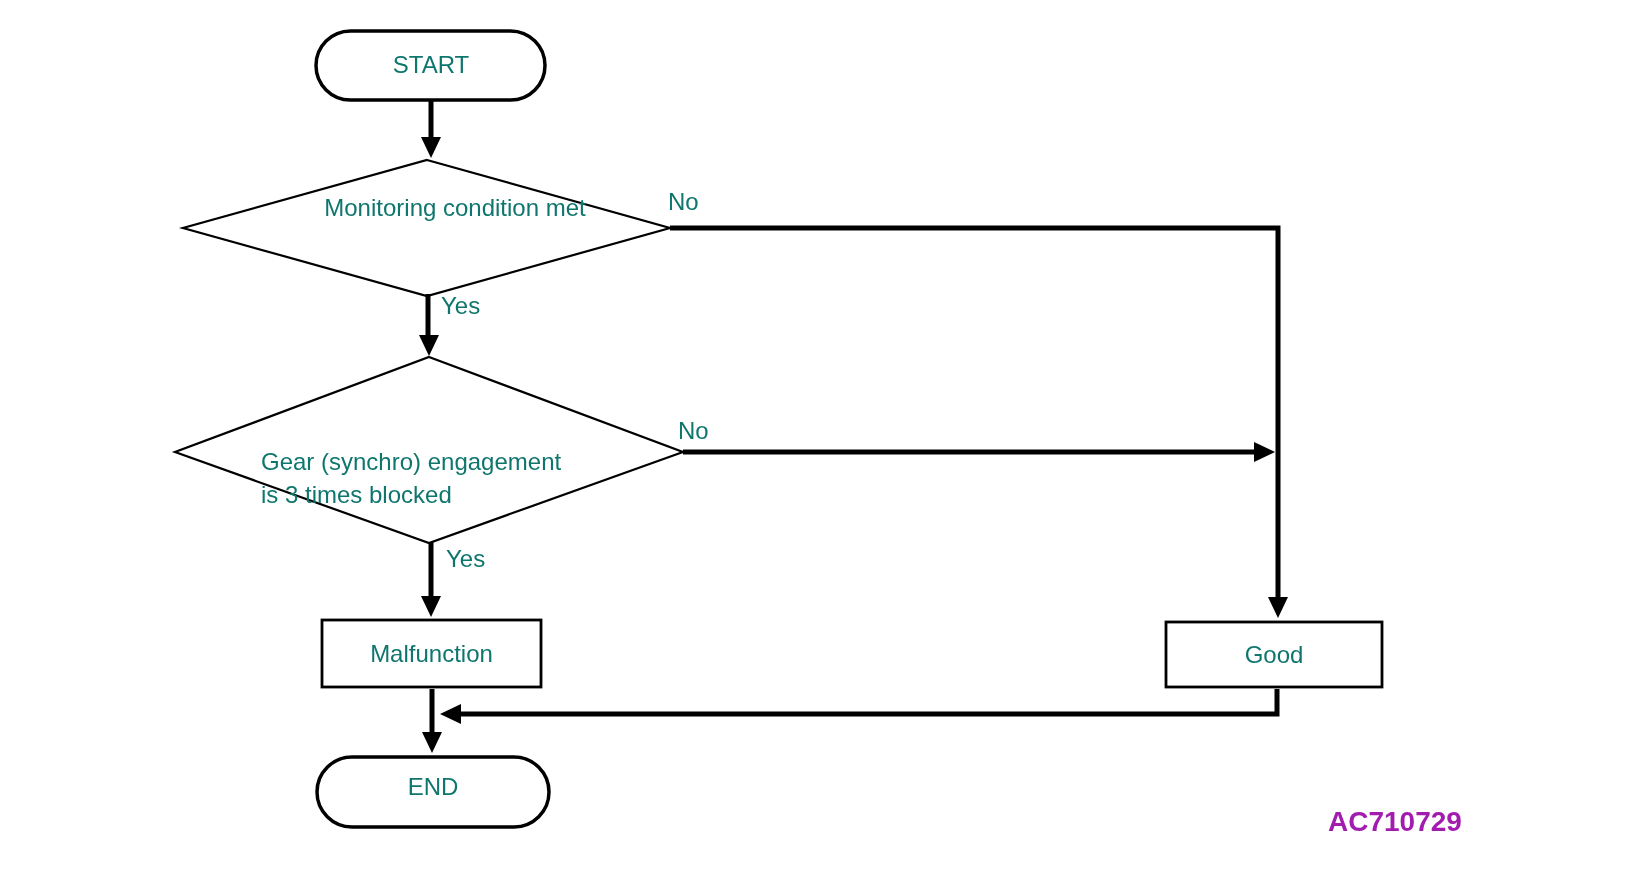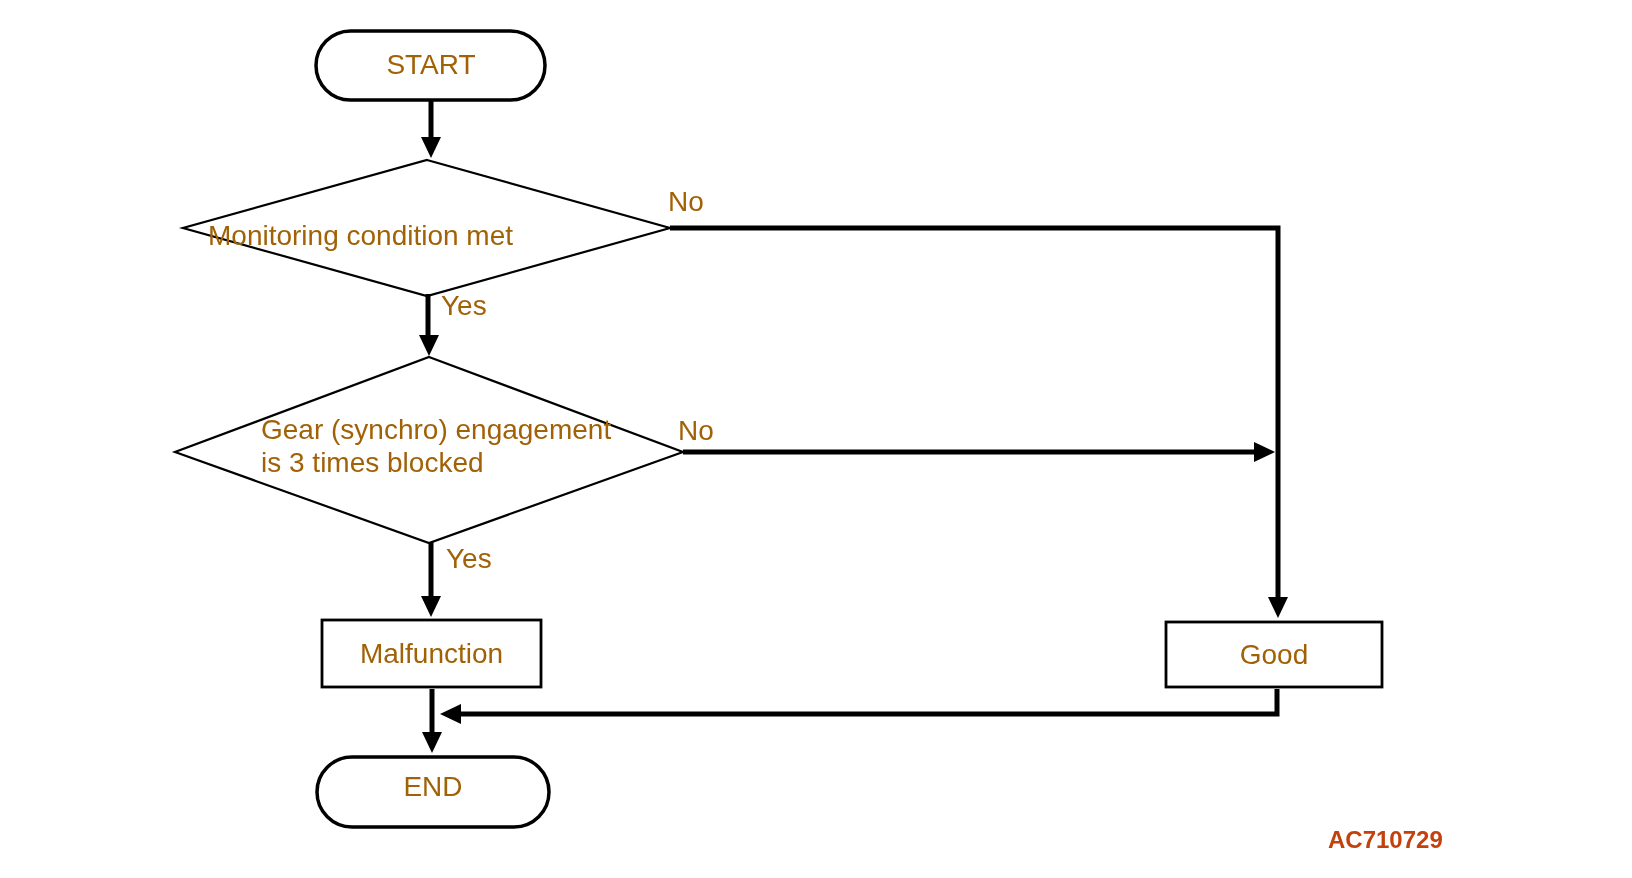--- a/index.html
+++ b/index.html
@@ -16,43 +16,43 @@
     color: #000000;
     overflow: hidden;
   }
   .flow-svg {
     position: absolute;
     left: 0;
     top: 0;
   }
   .label {
     position: absolute;
-    font-size: 28px;
+    font-size: 24px;
     line-height: 32px;
     white-space: nowrap;
-    color: #a16207;
+    color: #0f766e;
   }
   .boxed {
     display: flex;
     align-items: center;
     justify-content: center;
     text-align: center;
   }
   .two-line {
     line-height: 33px;
     white-space: nowrap;
     text-align: left;
+    margin-top: 32px;
   }
   .figure-code {
     position: absolute;
-    font-size: 24px;
+    font-size: 28px;
     font-weight: bold;
     letter-spacing: 0px;
-    color: #c2410c;
-    margin-top: 20px;
+    color: #a21caf;
   }
 </style>
 </head>
 <body>
 
 <div class="canvas">
 
   <svg class="flow-svg" width="1632" height="878" viewBox="0 0 1632 878">
 
     <line x1="431" y1="100" x2="431" y2="139" stroke="#000" stroke-width="5"></line>
@@ -84,21 +84,21 @@
     <path d="M1277 689 V714 H459" fill="none" stroke="#000" stroke-width="5"></path>
     <polygon points="440,714 461,704 461,724" fill="#000"></polygon>
 
     <rect x="316" y="31" width="229" height="69" rx="34.5" ry="34.5" fill="#fff" stroke="#000" stroke-width="3.5"></rect>
 
     <rect x="317" y="757" width="232" height="70" rx="35" ry="35" fill="#fff" stroke="#000" stroke-width="3.5"></rect>
   </svg>
 
   <div class="label boxed" style="left:315px; top:29px; width:232px; height:72px;">START</div>
 
-  <div class="label" style="left:208px; top:220px; width:494px; text-align:left;">Monitoring condition met</div>
+  <div class="label" style="left:208px; top:192px; width:494px; text-align:center;">Monitoring condition met</div>
 
   <div class="label two-line" style="left:261px; top:413px;">
     <div>Gear (synchro) engagement</div>
     <div>is 3 times blocked</div>
   </div>
 
   <div class="label boxed" style="left:1166px; top:622px; width:216px; height:65px;">Good</div>
 
   <div class="label boxed" style="left:322px; top:620px; width:219px; height:67px;">Malfunction</div>
 

